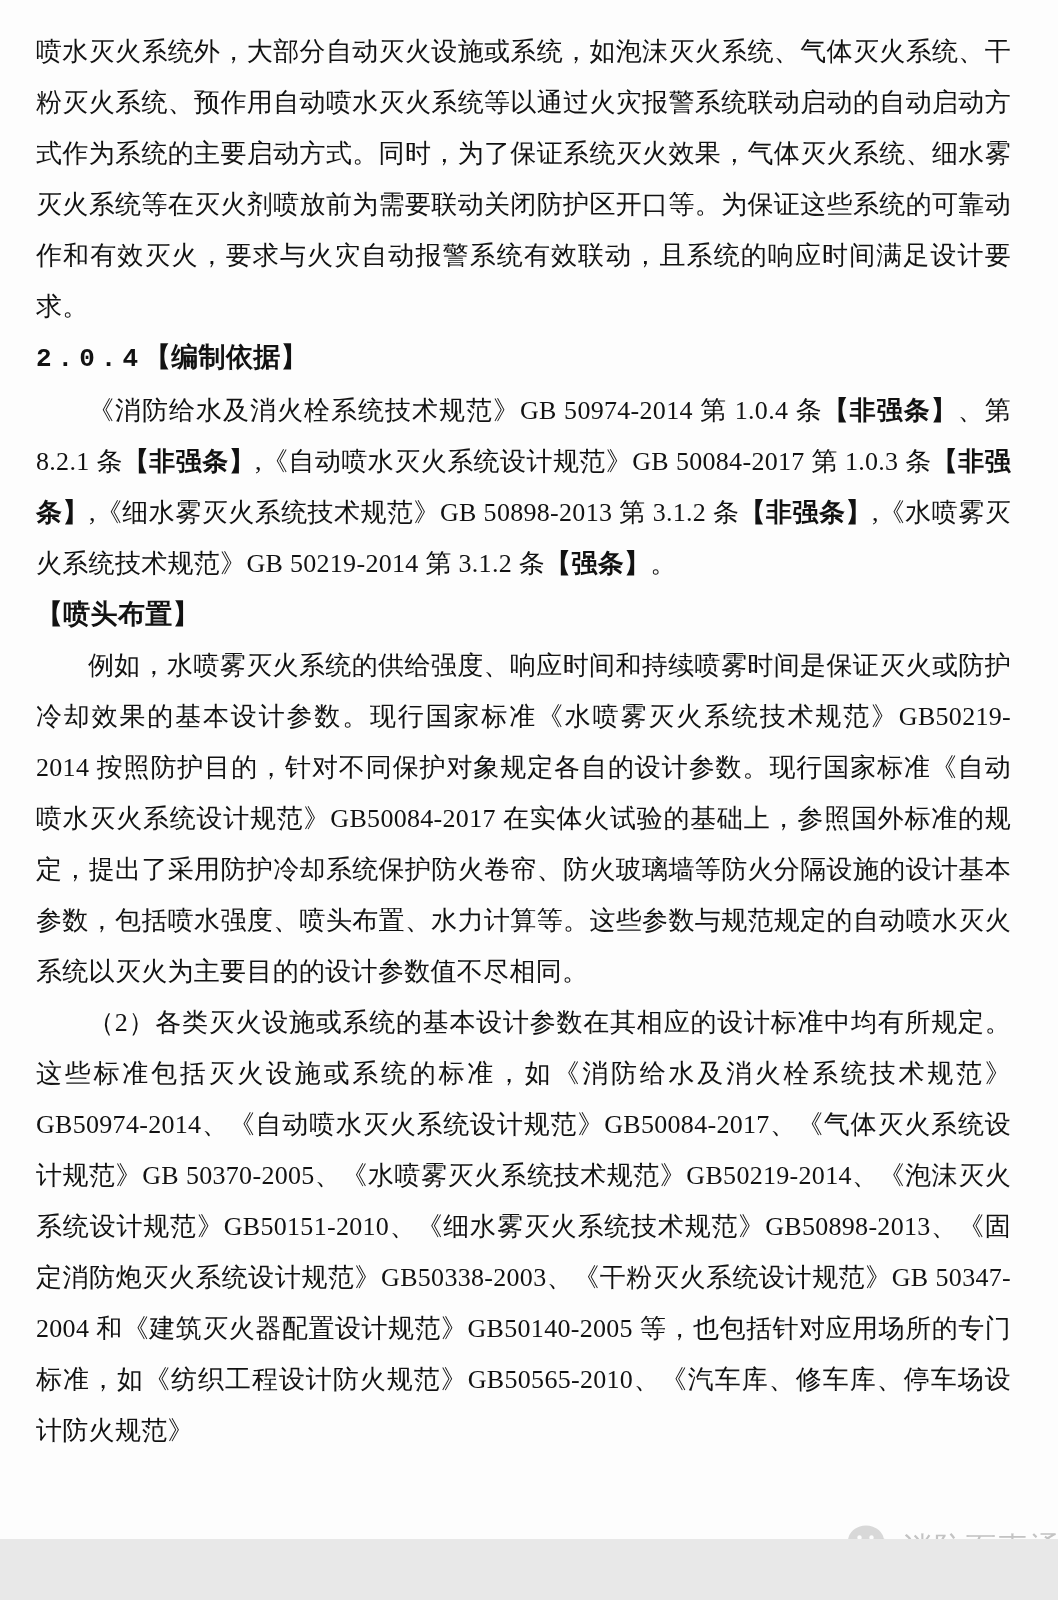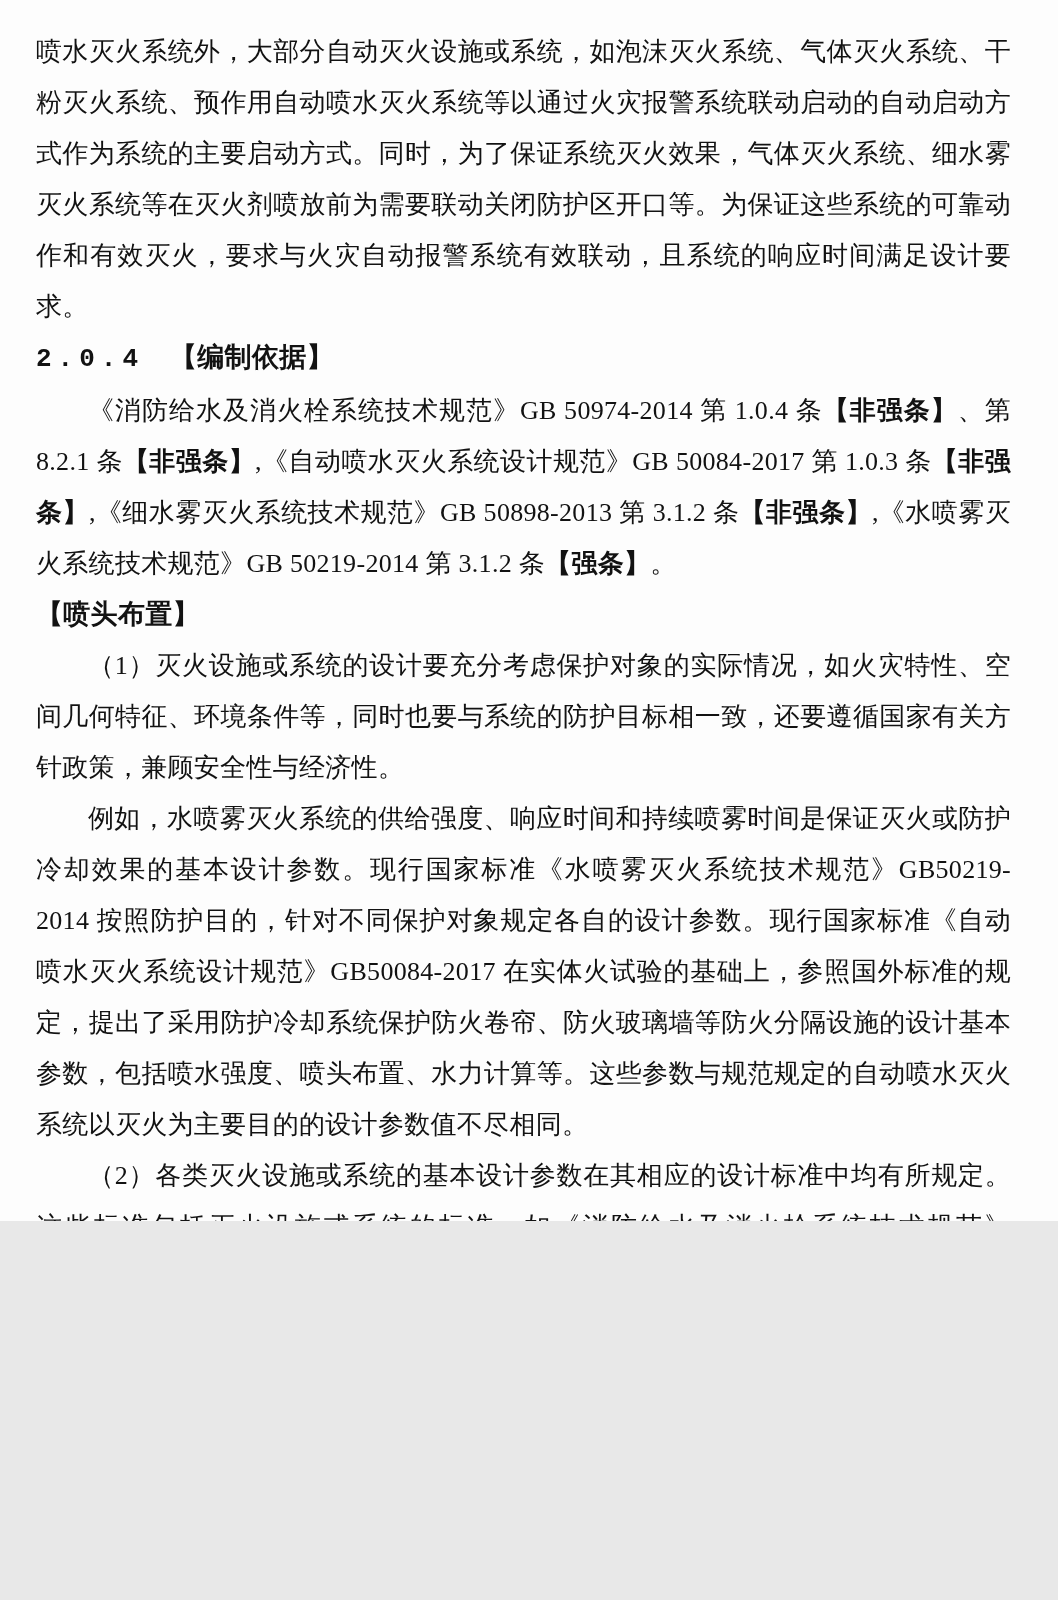--- a/index.html
+++ b/index.html
@@ -3,21 +3,21 @@
 <meta charset="utf-8">
 <style>
   html, body { margin: 0; padding: 0; }
   body {
     background: #e8e8e8;
     font-family: "Liberation Serif", "DejaVu Serif", serif;
   }
   .page {
     position: relative;
     width: 1058px;
-    height: 1221px;
+    height: 1539px;
     margin: 0 auto;
     background: #fdfdfd;
     color: #121212;
     overflow: hidden;
   }
   .doc {
     position: absolute;
     top: 26px;
     left: 36px;
     width: 975px;
@@ -36,21 +36,20 @@
   .hei {
     font-family: Liberation Sans, sans-serif;
     font-weight: 700;
     font-size: 27px;
   }
   .sec-num {
     font-family: "Liberation Mono", "DejaVu Sans Mono", monospace;
     font-weight: 700;
     font-size: 26px;
     letter-spacing: 6px;
-    margin-right: 26px;
   }
   .footer-pagenum {
     position: absolute;
     top: 1558px;
     left: 0;
     width: 100%;
     text-align: center;
     font-family: Liberation Mono, monospace;
     font-weight: 700;
     font-size: 24px;
@@ -79,21 +78,20 @@
 </head>
 <body>
 
 <div class="page">
 
   <main class="doc">
       <p class="body"><span>喷水灭火系统外，大部分自动灭火设施或系统，如泡沫灭火系统、气体灭火系统、干粉灭火系统、预作用自动喷水灭火系统等以通过火灾报警系统联动启动的自动启动方式作为系统的主要启动方式。同时，为了保证系统灭火效果，气体灭火系统、细水雾灭火系统等在灭火剂喷放前为需要联动关闭防护区开口等。为保证这些系统的可靠动作和有效灭火，要求与火灾自动报警系统有效联动，且系统的响应时间满足设计要求。</span></p>
       <p class="heading"><span class="sec-num">2.0.4</span><span class="hei">【编制依据】</span></p>
       <p class="body indent"><span>《消防给水及消火栓系统技术规范》GB 50974-2014 第 1.0.4 条</span><span class="bold">【非强条】</span><span>、第 8.2.1 条</span><span class="bold">【非强条】</span><span>,《自动喷水灭火系统设计规范》GB 50084-2017 第 1.0.3 条</span><span class="bold">【非强条】</span><span>,《细水雾灭火系统技术规范》GB 50898-2013 第 3.1.2 条</span><span class="bold">【非强条】</span><span>,《水喷雾灭火系统技术规范》GB 50219-2014 第 3.1.2 条</span><span class="bold">【强条】</span><span>。</span></p>
       <p class="heading"><span class="hei">【喷头布置】</span></p>
-      <p class="body indent"><span>（1）灭火设施或系统的设计要充分考虑保护对象的实际情况，如火灾特性、空间几何特征、环境条件等，同时也要与系统的防护目标相一致，还要遵循国家有关方针政策，兼顾安全性与经济性。</span></p>
       <p class="body indent"><span>例如，水喷雾灭火系统的供给强度、响应时间和持续喷雾时间是保证灭火或防护冷却效果的基本设计参数。现行国家标准《水喷雾灭火系统技术规范》GB50219-2014 按照防护目的，针对不同保护对象规定各自的设计参数。现行国家标准《自动喷水灭火系统设计规范》GB50084-2017 在实体火试验的基础上，参照国外标准的规定，提出了采用防护冷却系统保护防火卷帘、防火玻璃墙等防火分隔设施的设计基本参数，包括喷水强度、喷头布置、水力计算等。这些参数与规范规定的自动喷水灭火系统以灭火为主要目的的设计参数值不尽相同。</span></p>
       <p class="body indent"><span>（2）各类灭火设施或系统的基本设计参数在其相应的设计标准中均有所规定。这些标准包括灭火设施或系统的标准，如《消防给水及消火栓系统技术规范》GB50974-2014、《自动喷水灭火系统设计规范》GB50084-2017、《气体灭火系统设计规范》GB 50370-2005、《水喷雾灭火系统技术规范》GB50219-2014、《泡沫灭火系统设计规范》GB50151-2010、《细水雾灭火系统技术规范》GB50898-2013、《固定消防炮灭火系统设计规范》GB50338-2003、《干粉灭火系统设计规范》GB 50347-2004 和《建筑灭火器配置设计规范》GB50140-2005 等，也包括针对应用场所的专门标准，如《纺织工程设计防火规范》GB50565-2010、《汽车库、修车库、停车场设计防火规范》</span></p>
     </main>
 
   <div class="watermark">
     <span class="watermark-icon">
       <svg width="52" height="44" viewBox="0 0 52 44" aria-hidden="true">
         <ellipse cx="20" cy="17" rx="18" ry="15.5" fill="#cfcfcf"></ellipse>
         <path d="M10 29 L7 38 L18 32 Z" fill="#cfcfcf"></path>
         <circle cx="13.5" cy="13.5" r="2.2" fill="#fdfdfd"></circle>

